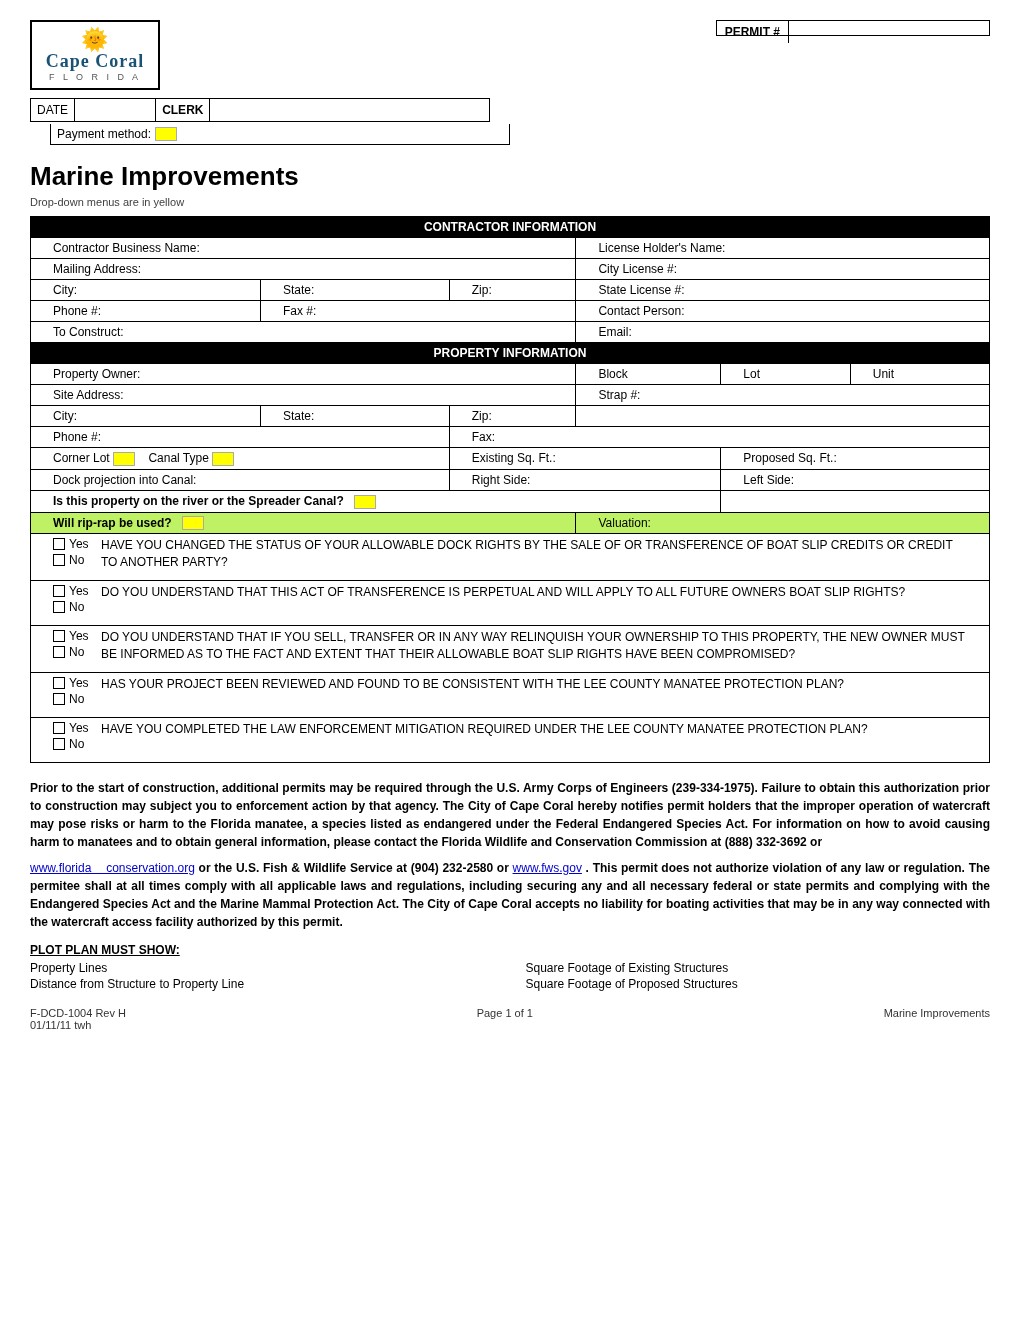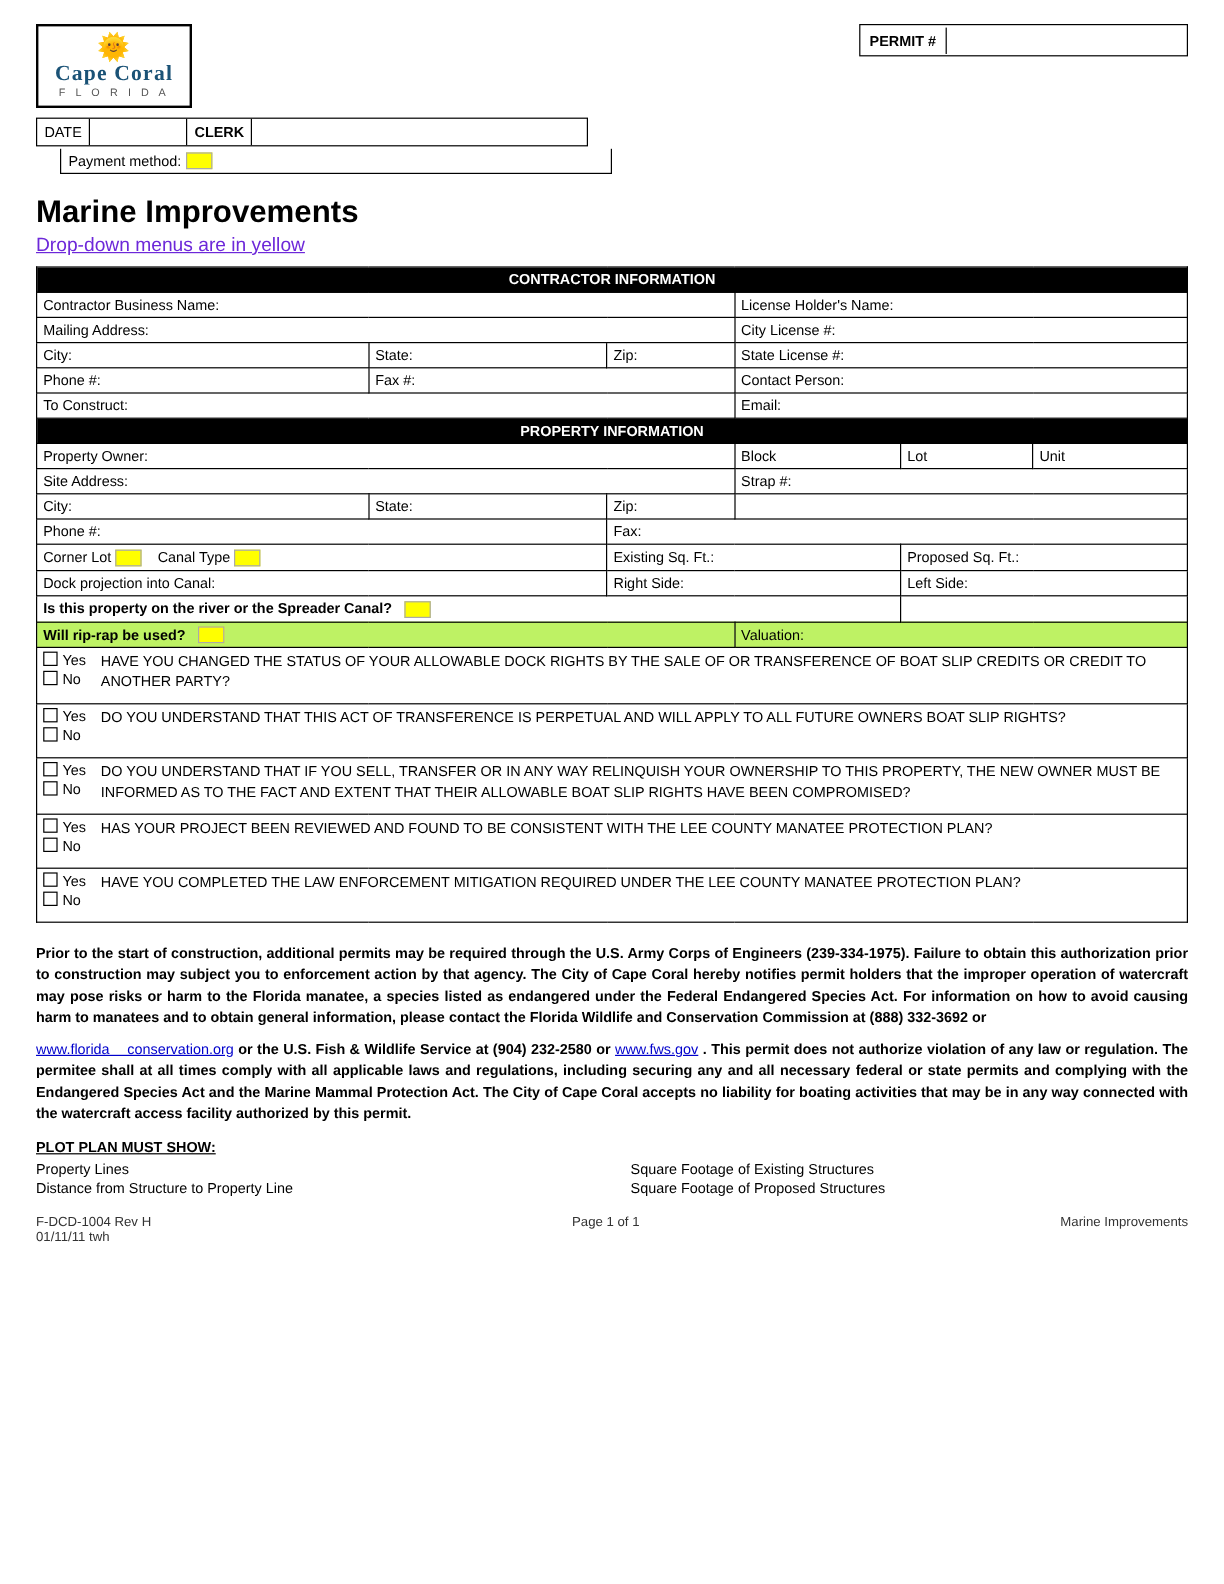--- a/index.html
+++ b/index.html
@@ -44,23 +44,23 @@
       font-family: Liberation Serif, serif;
       letter-spacing: 1px;
     }
     .logo-florida {
       font-size: 9px;
       letter-spacing: 3px;
       color: #555;
     }
     .permit-box {
       display: flex;
-      align-items: center;
+      align-items: flex-start;
       border: 1px solid #000;
-      height: 27px;
+      height: 16px;
     }
     .permit-label {
       font-weight: bold;
       padding: 4px 8px;
       border-right: 1px solid #000;
       font-size: 12px;
       white-space: nowrap;
     }
     .permit-value {
       width: 200px;
@@ -121,36 +121,35 @@
       margin-right: 4px;
     }
 
     
     .page-title {
       font-size: 26px;
       font-weight: bold;
       margin-bottom: 4px;
     }
     .dropdown-note {
-      color: #6d28d9;
-      font-size: 16px;
+      color: #404040;
+      font-size: 11px;
       margin-bottom: 8px;
-      text-decoration: underline;
     }
 
     
     .form-table {
       width: 100%;
       border-collapse: collapse;
       border: 1px solid #000;
       margin-bottom: 16px;
     }
     .form-table td, .form-table th {
       border: 1px solid #000;
-      padding: 3px 5px;
+      padding: 3px 22px;
       vertical-align: top;
       font-size: 12px;
     }
     .section-header {
       background-color: #000;
       color: #fff;
       font-weight: bold;
       text-align: center;
       padding: 4px;
       font-size: 12px;
@@ -175,20 +174,21 @@
       margin-bottom: 6px;
     }
     .checkbox-col {
       display: flex;
       flex-direction: column;
       margin-right: 8px;
       min-width: 40px;
     }
     .checkbox-item {
       display: flex;
+      align-items: center;
       margin-bottom: 2px;
     }
     .cb-box {
       width: 12px;
       height: 12px;
       border: 1px solid #000;
       margin-right: 4px;
       flex-shrink: 0;
     }
     .checkbox-text {

